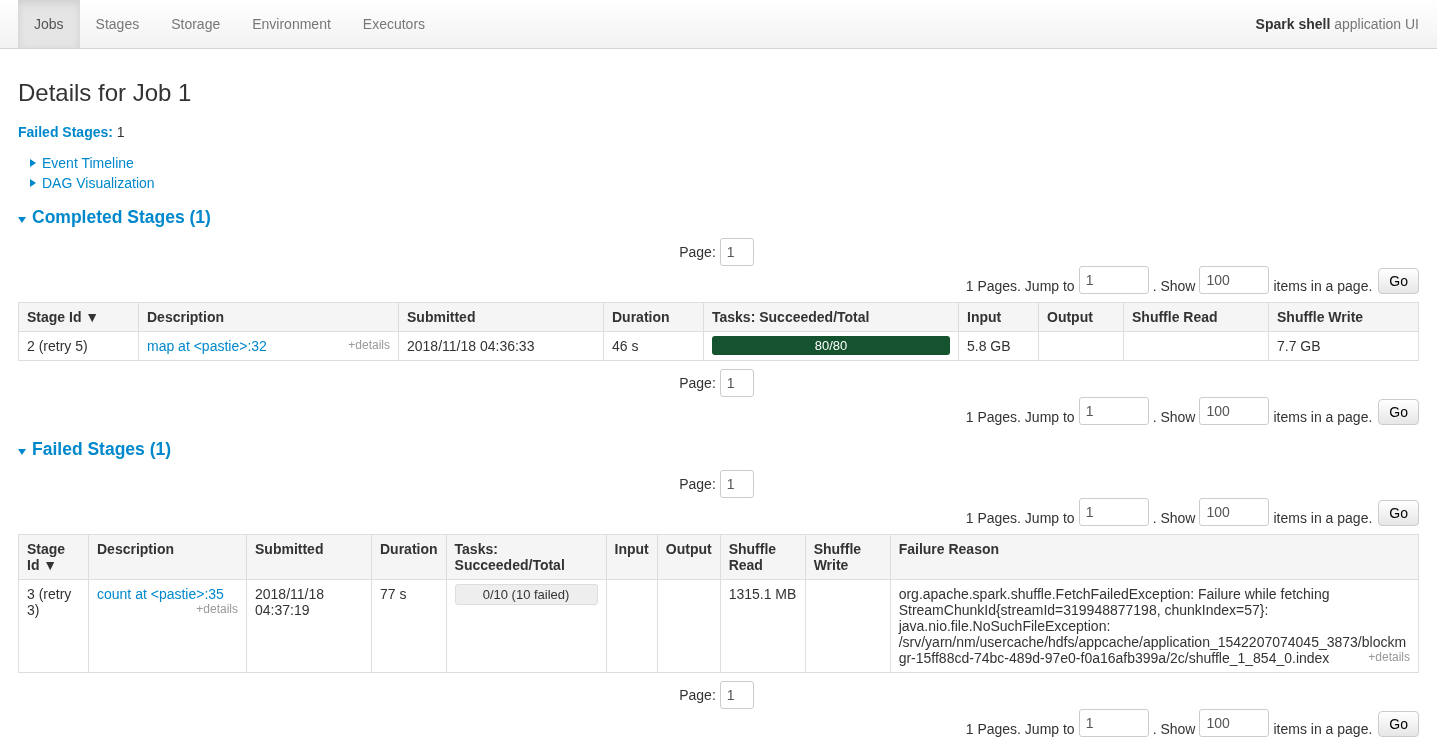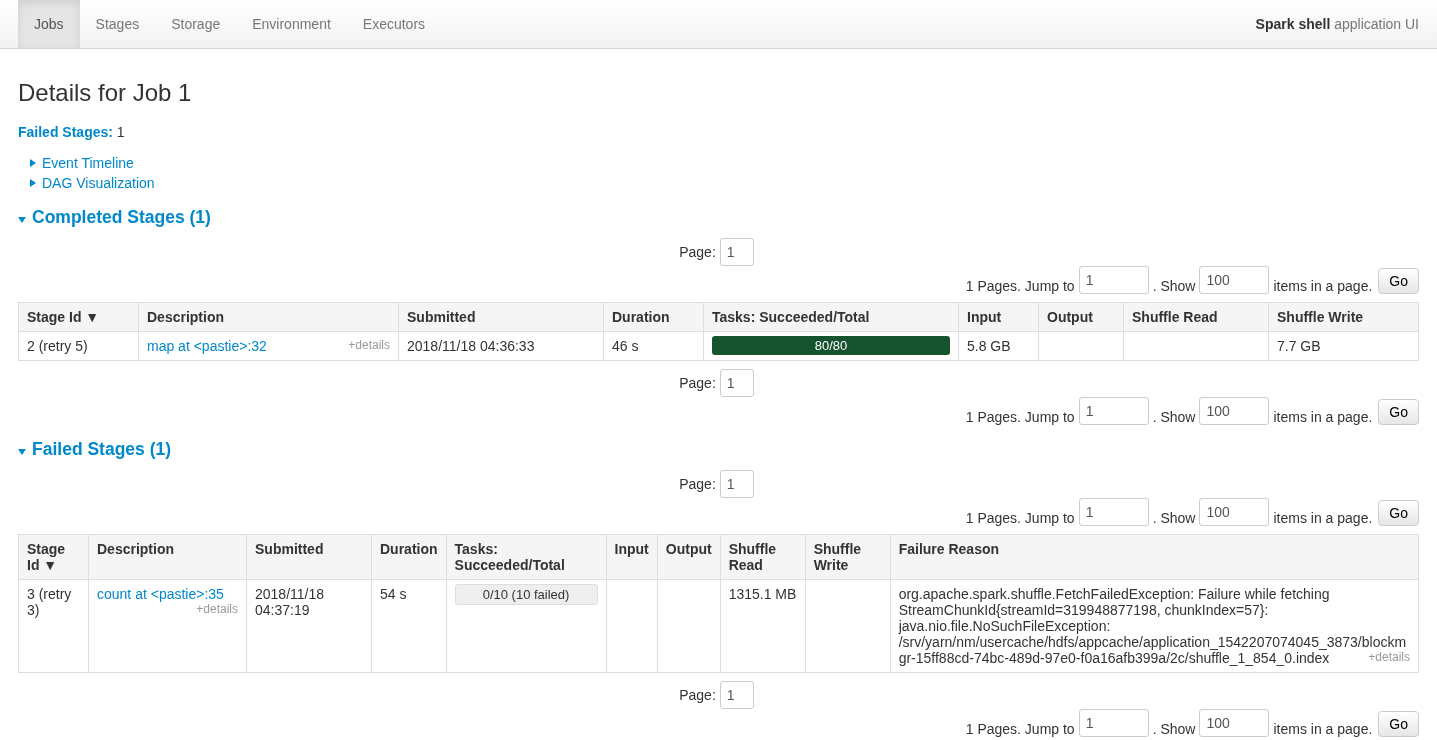--- a/index.html
+++ b/index.html
@@ -191,21 +191,21 @@
         <th style="width:85px">Shuffle Read</th>
         <th style="width:85px">Shuffle Write</th>
         <th>Failure Reason</th>
       </tr>
     </thead>
     <tbody>
       <tr>
         <td>3 (retry 3)</td>
         <td><a class="link">count at &lt;pastie&gt;:35</a><span class="details-link">+details</span></td>
         <td>2018/11/18 04:37:19</td>
-        <td>54 s</td>
+        <td>77 s</td>
         <td class="task-bar-cell">
             <div class="task-bar failed">0/10 (10 failed)</div>
           </td>
         <td></td>
         <td></td>
         <td>1315.1 MB</td>
         <td></td>
         <td style="word-break:break-word"><span>org.apache.spark.shuffle.FetchFailedException: Failure while fetching StreamChunkId{streamId=319948877198, chunkIndex=57}: java.nio.file.NoSuchFileException: /srv/yarn/nm/usercache/hdfs/appcache/application_1542207074045_3873/blockmgr-15ff88cd-74bc-489d-97e0-f0a16afb399a/2c/shuffle_1_854_0.index</span><span class="details-link">+details</span></td>
       </tr>
     </tbody>

